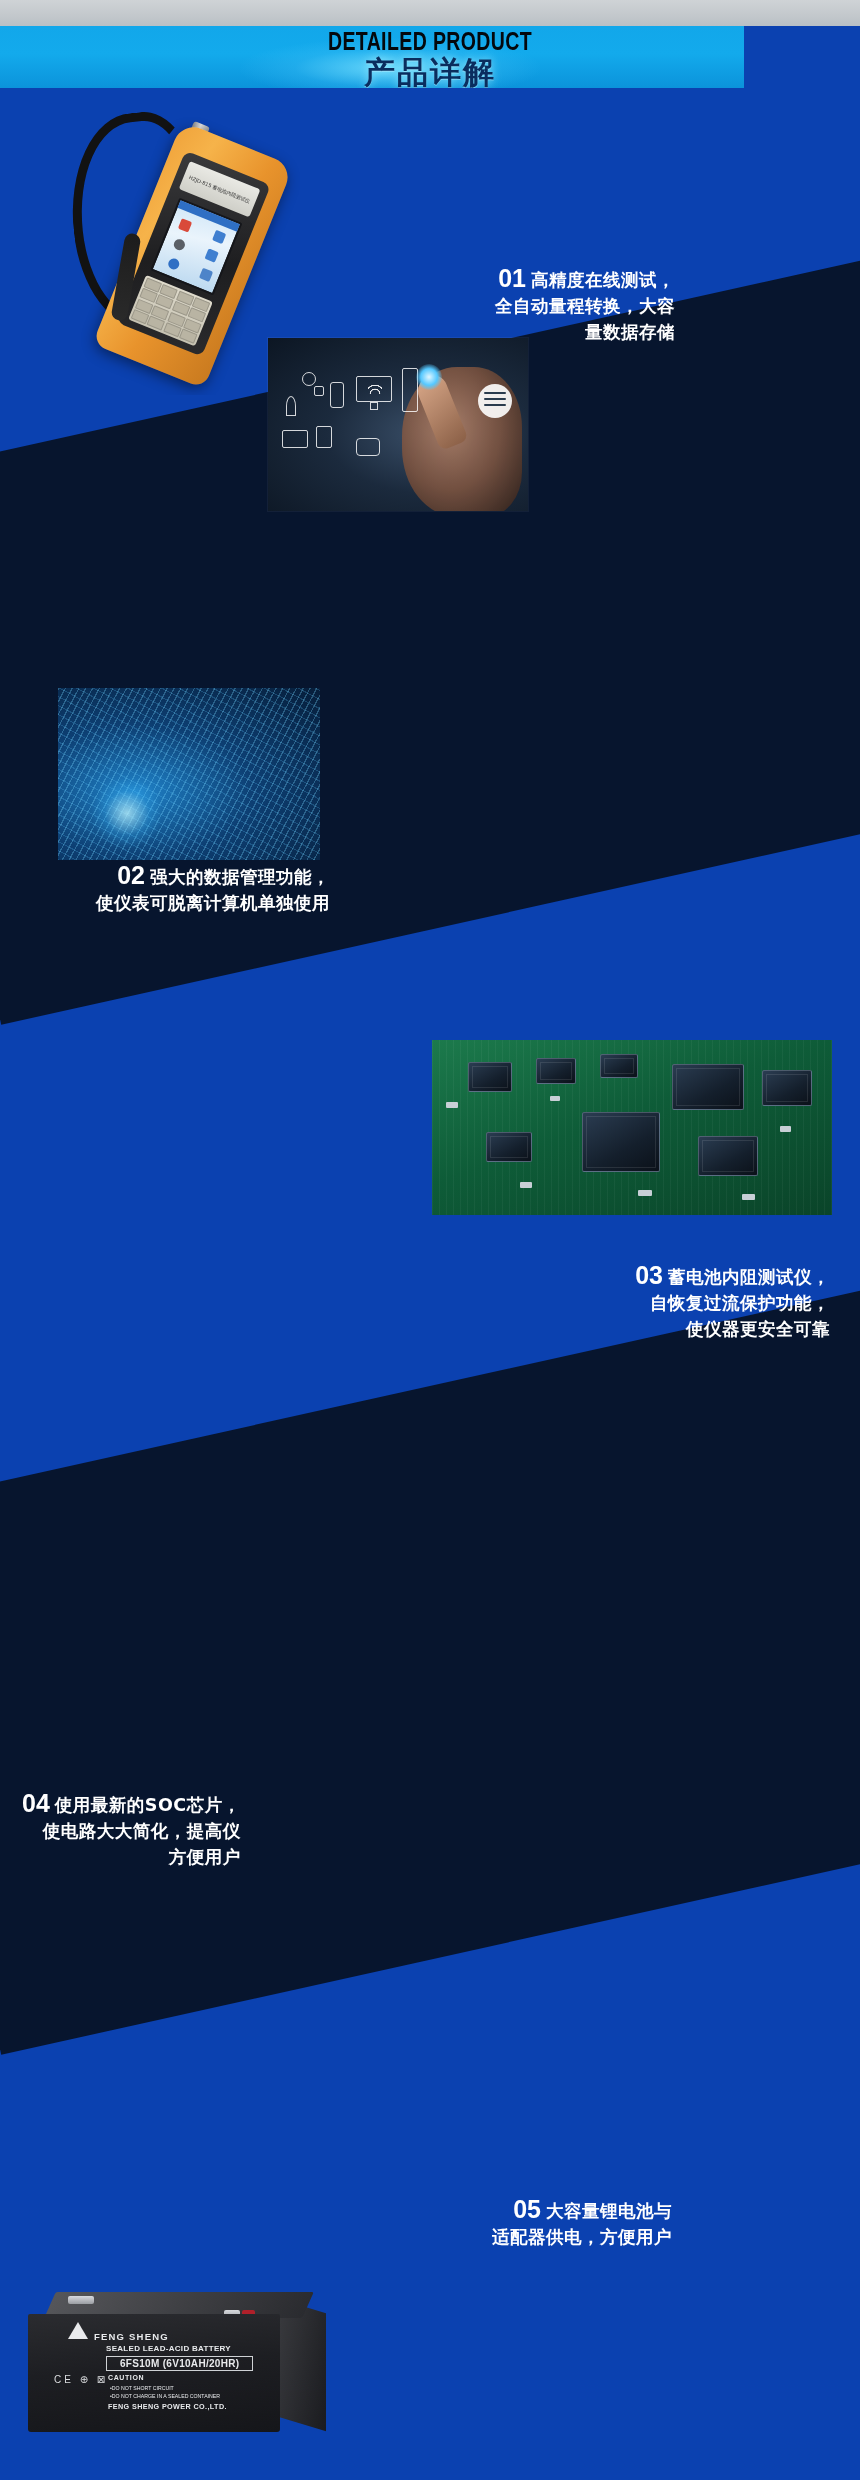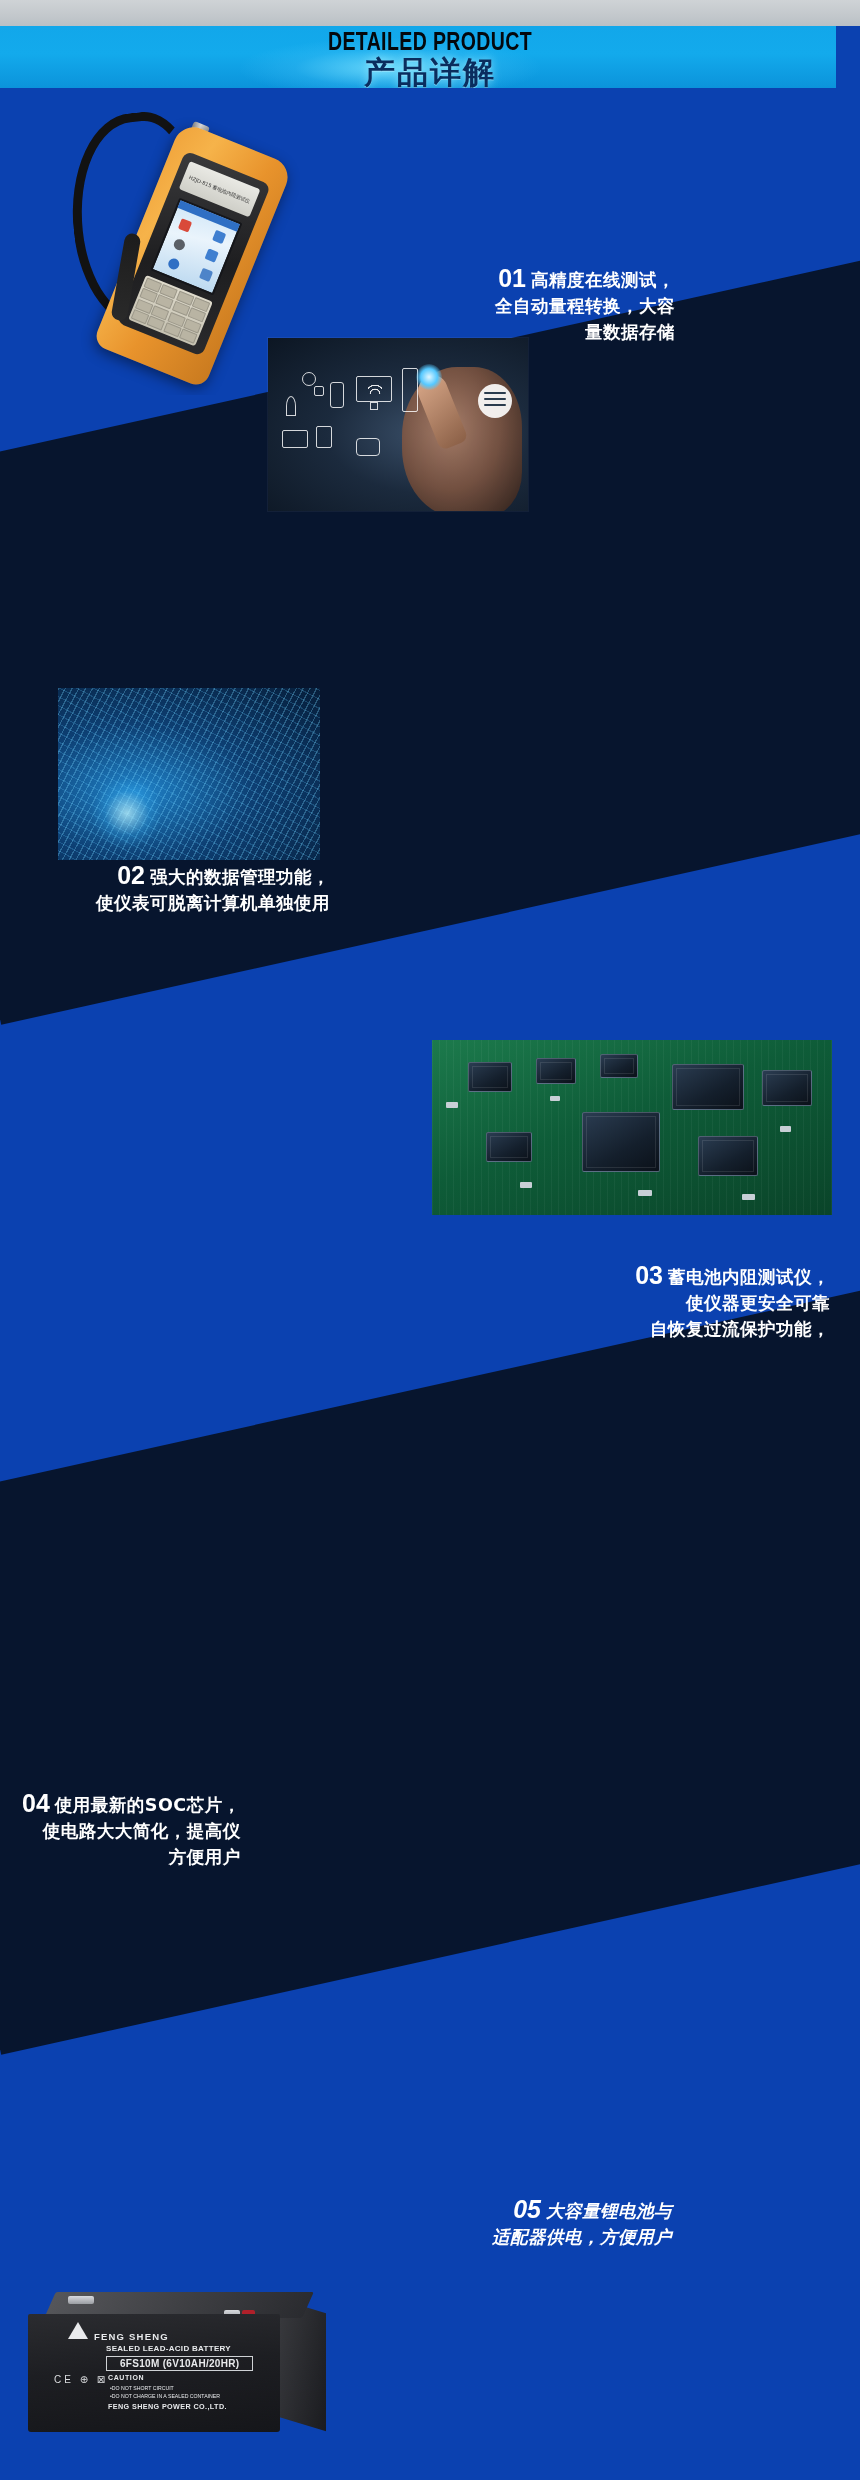--- a/index.html
+++ b/index.html
@@ -8,21 +8,21 @@
     width:860px; height:2480px; position:relative; overflow:hidden;
     font-family:"Liberation Sans","DejaVu Sans",sans-serif;
   }
 
   
   .top-strip{
     position:absolute; left:0; top:0; width:860px; height:26px;
     background:linear-gradient(to bottom,#cfd3d6 0%,#c3c8cc 60%,#b9c0c5 100%);
   }
   .banner{
-    position:absolute; left:0; top:26px; width:836px; height:62px;
+    position:absolute; left:0; top:26px; width:744px; height:62px;
     background:linear-gradient(to bottom,#12a7ea 0%,#13aaec 45%,#0b93db 100%);
     overflow:hidden;
     padding-left:32px;
   }
   .banner-glow{
     position:absolute; left:240px; top:12px; width:300px; height:60px;
     background:radial-gradient(ellipse at center,rgba(120,225,255,.85) 0%,rgba(60,190,245,.35) 45%,rgba(20,160,230,0) 72%);
     pointer-events:none;
   }
   .banner-en{
@@ -267,22 +267,22 @@
   <div class="line"><span class="num">02</span><span>强大的数据管理功能，</span></div>
   <div class="line">使仪表可脱离计算机单独使用</div>
 </div>
 
 <div class="photo circ">
   <div class="circ-glow"></div>
 </div>
 
 <div class="feat right-al" style="left:500px; top:1262px; width:330px;">
   <div class="line"><span class="num">03</span><span>蓄电池内阻测试仪，</span></div>
+  <div class="line">自恢复过流保护功能，</div>
   <div class="line">使仪器更安全可靠</div>
-  <div class="line">自恢复过流保护功能，</div>
 </div>
 
 <div class="photo pcb">
   <div class="chip" style="left:36px;  top:22px;  width:44px; height:30px;"></div>
   <div class="chip" style="left:104px; top:18px;  width:40px; height:26px;"></div>
   <div class="chip" style="left:168px; top:14px;  width:38px; height:24px;"></div>
   <div class="chip" style="left:240px; top:24px;  width:72px; height:46px;"></div>
   <div class="chip" style="left:330px; top:30px;  width:50px; height:36px;"></div>
   <div class="chip" style="left:150px; top:72px;  width:78px; height:60px;"></div>
   <div class="chip" style="left:54px;  top:92px;  width:46px; height:30px;"></div>
@@ -313,16 +313,16 @@
     <div class="b-txt b-sub">SEALED LEAD-ACID  BATTERY</div>
     <div class="b-txt b-model">6FS10M  (6V10AH/20HR)</div>
     <div class="b-txt b-caution">CAUTION</div>
     <div class="b-txt b-w1">•DO NOT SHORT CIRCUIT</div>
     <div class="b-txt b-w2">•DO NOT CHARGE IN A SEALED CONTAINER</div>
     <div class="b-txt b-co">FENG SHENG POWER CO.,LTD.</div>
     <div class="b-cert">CE ⊕ ⊠</div>
   </div>
 </div>
 
-<div class="feat" style="left:492px; top:2196px;font-style:italic;">
+<div class="feat" style="left:492px; top:2196px;">
   <div class="line"><span class="num">05</span><span>大容量锂电池与</span></div>
   <div class="line">适配器供电，方便用户</div>
 </div>
 
 </body></html>

